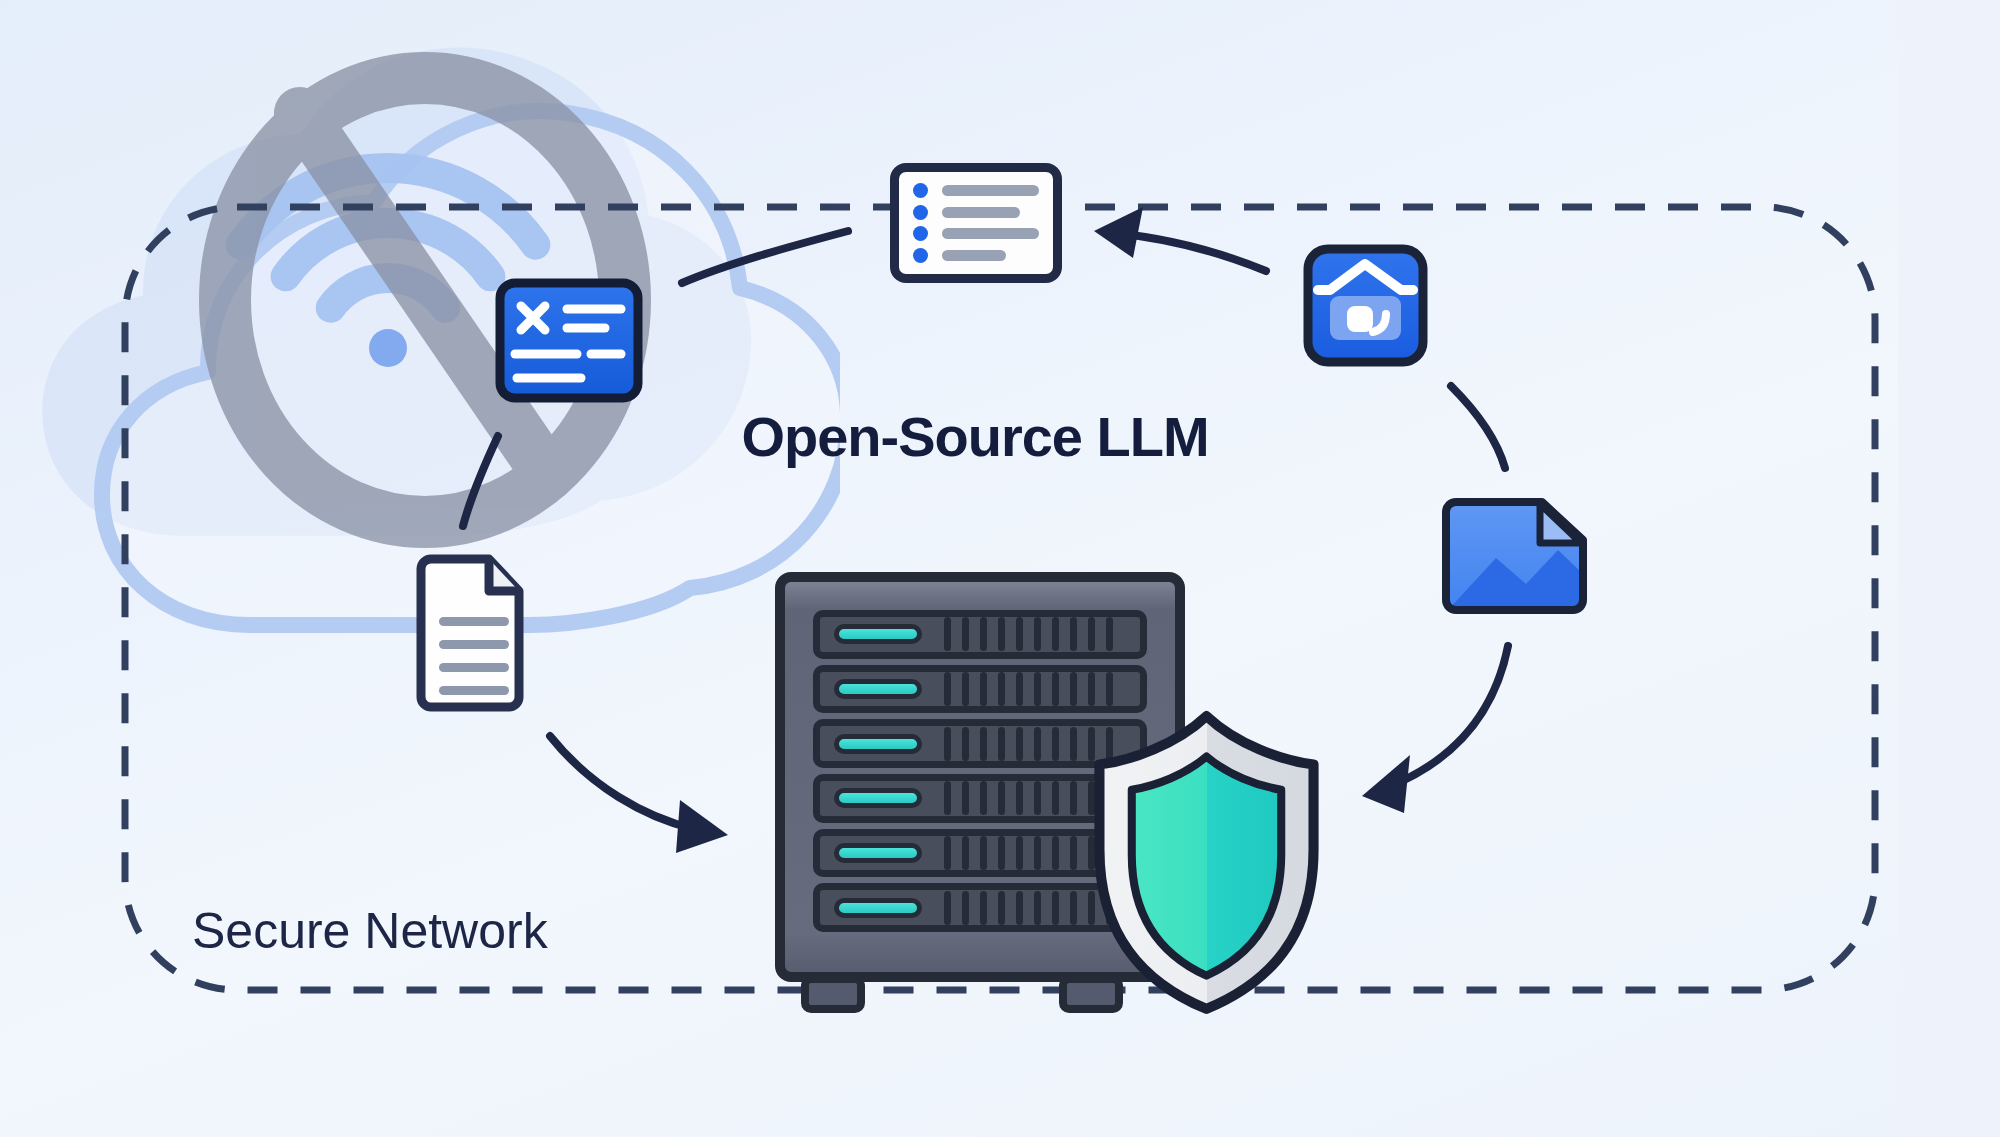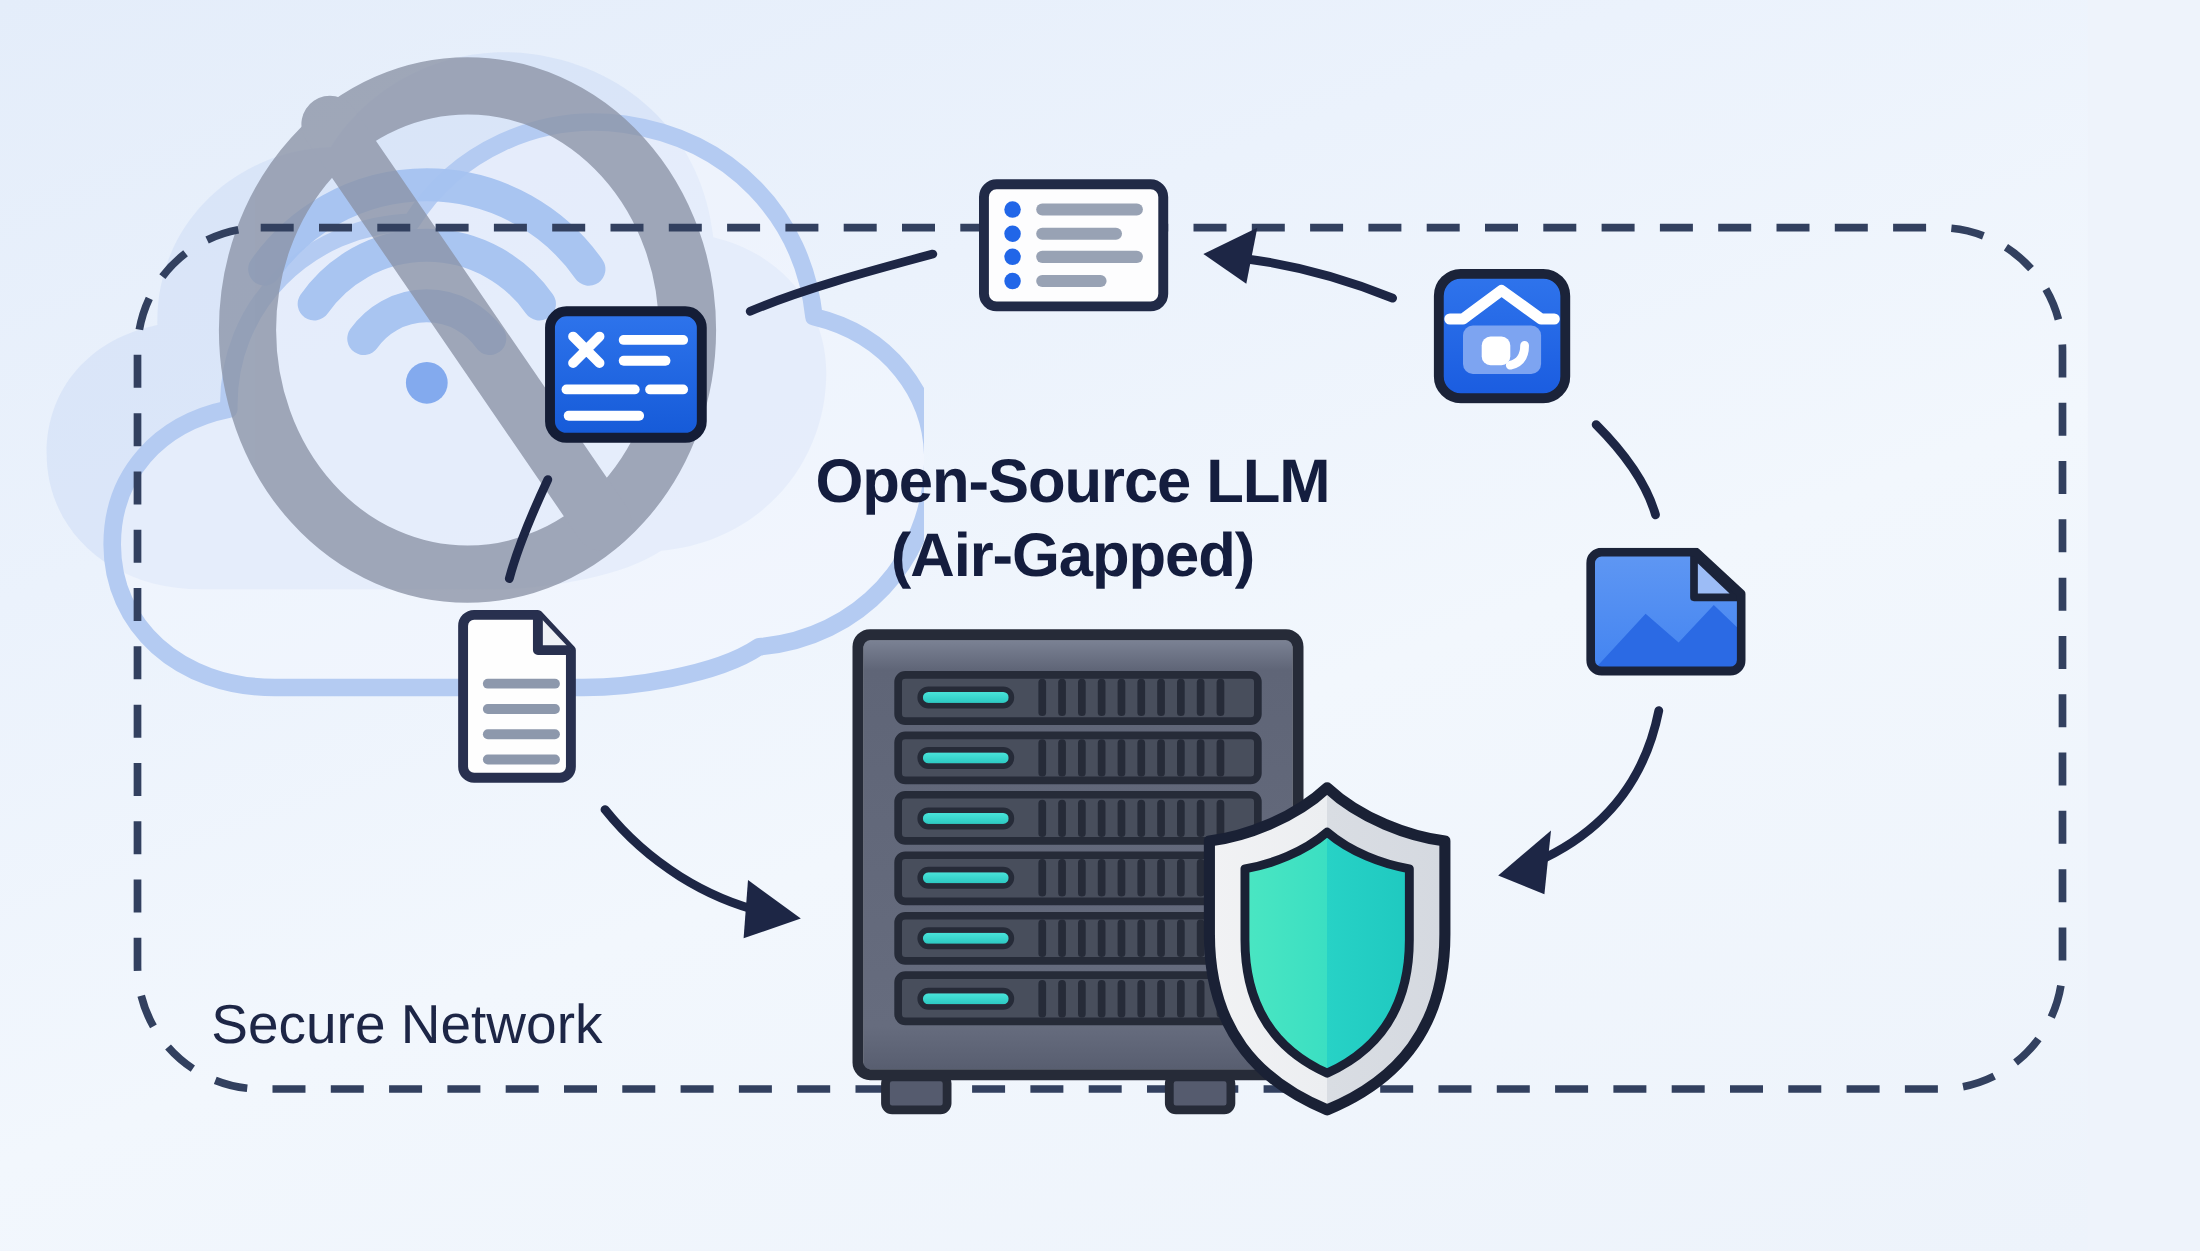--- a/index.html
+++ b/index.html
@@ -194,21 +194,20 @@
     <div class="doc-lines">
         <div class="doc-line"></div>
         <div class="doc-line"></div>
         <div class="doc-line"></div>
         <div class="doc-line"></div>
       </div>
   </div>
 
   <div class="abs title">
     <div>Open-Source LLM</div>
-    <div>(Air-Gapped)</div>
   </div>
   <div class="abs boundary-label">Secure Network</div>
 
   <div class="abs server-foot" style="left:801px;top:975px"></div>
   <div class="abs server-foot" style="left:1059px;top:975px"></div>
 
   <div class="abs server">
     <div class="server-units">
         <div class="server-unit">
           <span class="led"></span>

